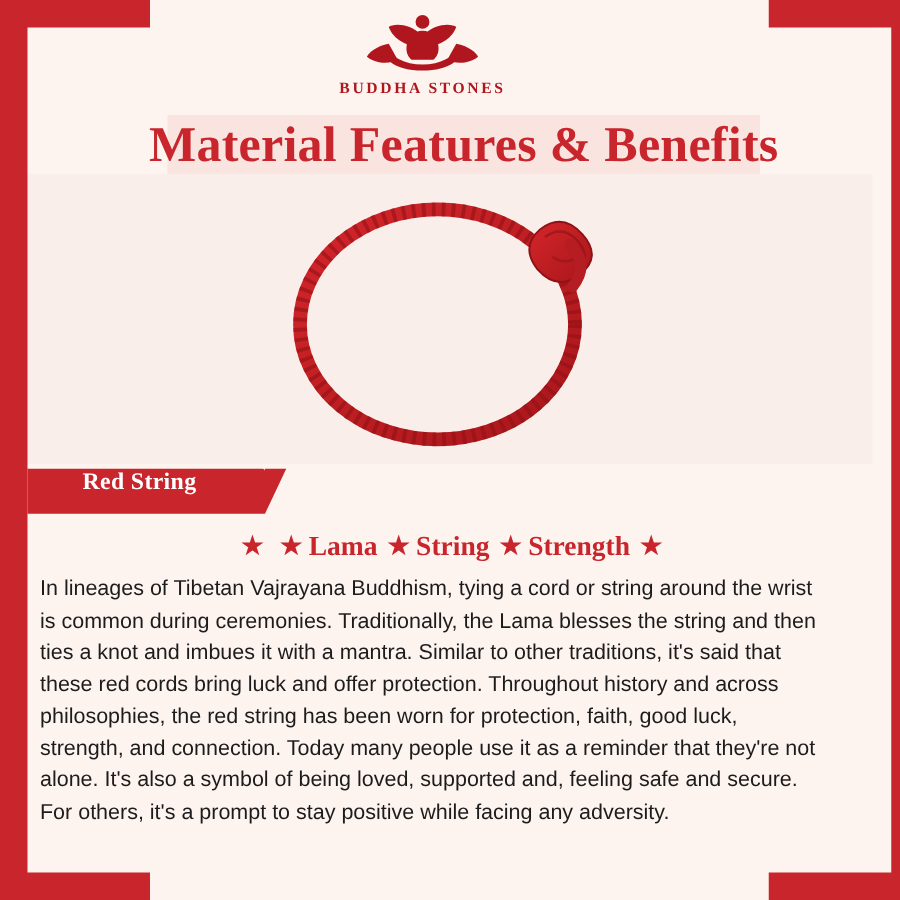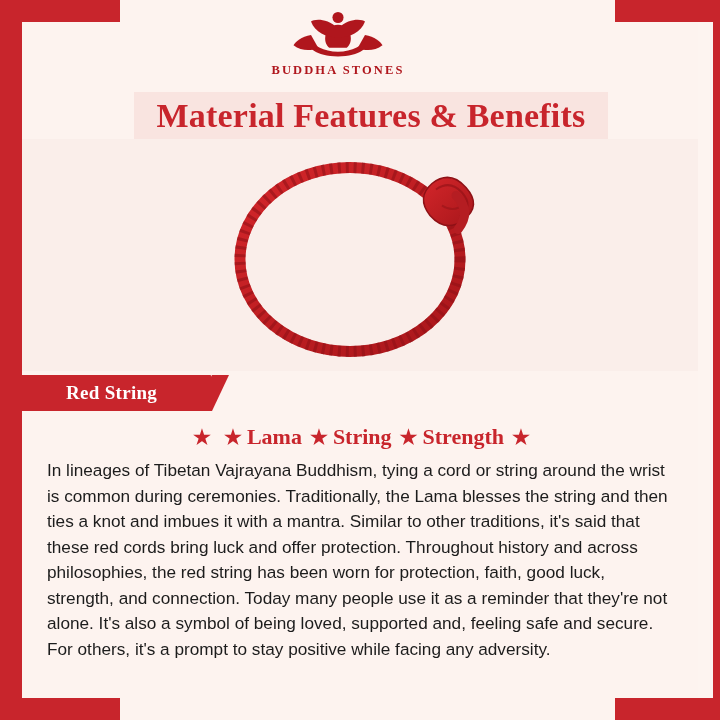--- a/index.html
+++ b/index.html
@@ -119,21 +119,21 @@
     height: 47px;
     background: #f9e4e0;
     display: flex;
     align-items: center;
     justify-content: center;
     z-index: 4;
   }
   .title-band .title-text {
     font-family: "Liberation Serif", serif;
     font-weight: 700;
-    font-size: 34px;
+    font-size: 40px;
     color: #c8252c;
     letter-spacing: 0.2px;
     white-space: nowrap;
   }
   .photo-area {
     position: absolute;
     left: 22px;
     top: 139px;
     width: 676px;
     height: 232px;
@@ -149,21 +149,21 @@
   }
   
   .label-tab {
     position: absolute;
     left: 22px;
     top: 375px;
     height: 36px;
     min-width: 190px;
     background: #c8252c;
     display: flex;
-    align-items: center;
+    align-items: flex-start;
     z-index: 5;
     border-top-right-radius: 2px;
   }
   .label-tab::after {
     content: "";
     position: absolute;
     right: -17px;
     top: 0;
     width: 0;
     height: 0;
@@ -200,21 +200,21 @@
     white-space: nowrap;
   }
   .kw .star {
     color: #c8252c;
     font-size: 20px;
     margin: 0 5px 0 8px;
     line-height: 1;
   }
   .body-text {
     position: absolute;
-    left: 21px;
+    left: 6px;
     top: 458px;
     width: 676px;
     padding: 0 24px 0 26px;
     box-sizing: border-box;
     font-family: "Liberation Sans", sans-serif;
     font-size: 17.2px;
     line-height: 25.5px;
     color: #1c1c1c;
     z-index: 5;
     text-align: left;

